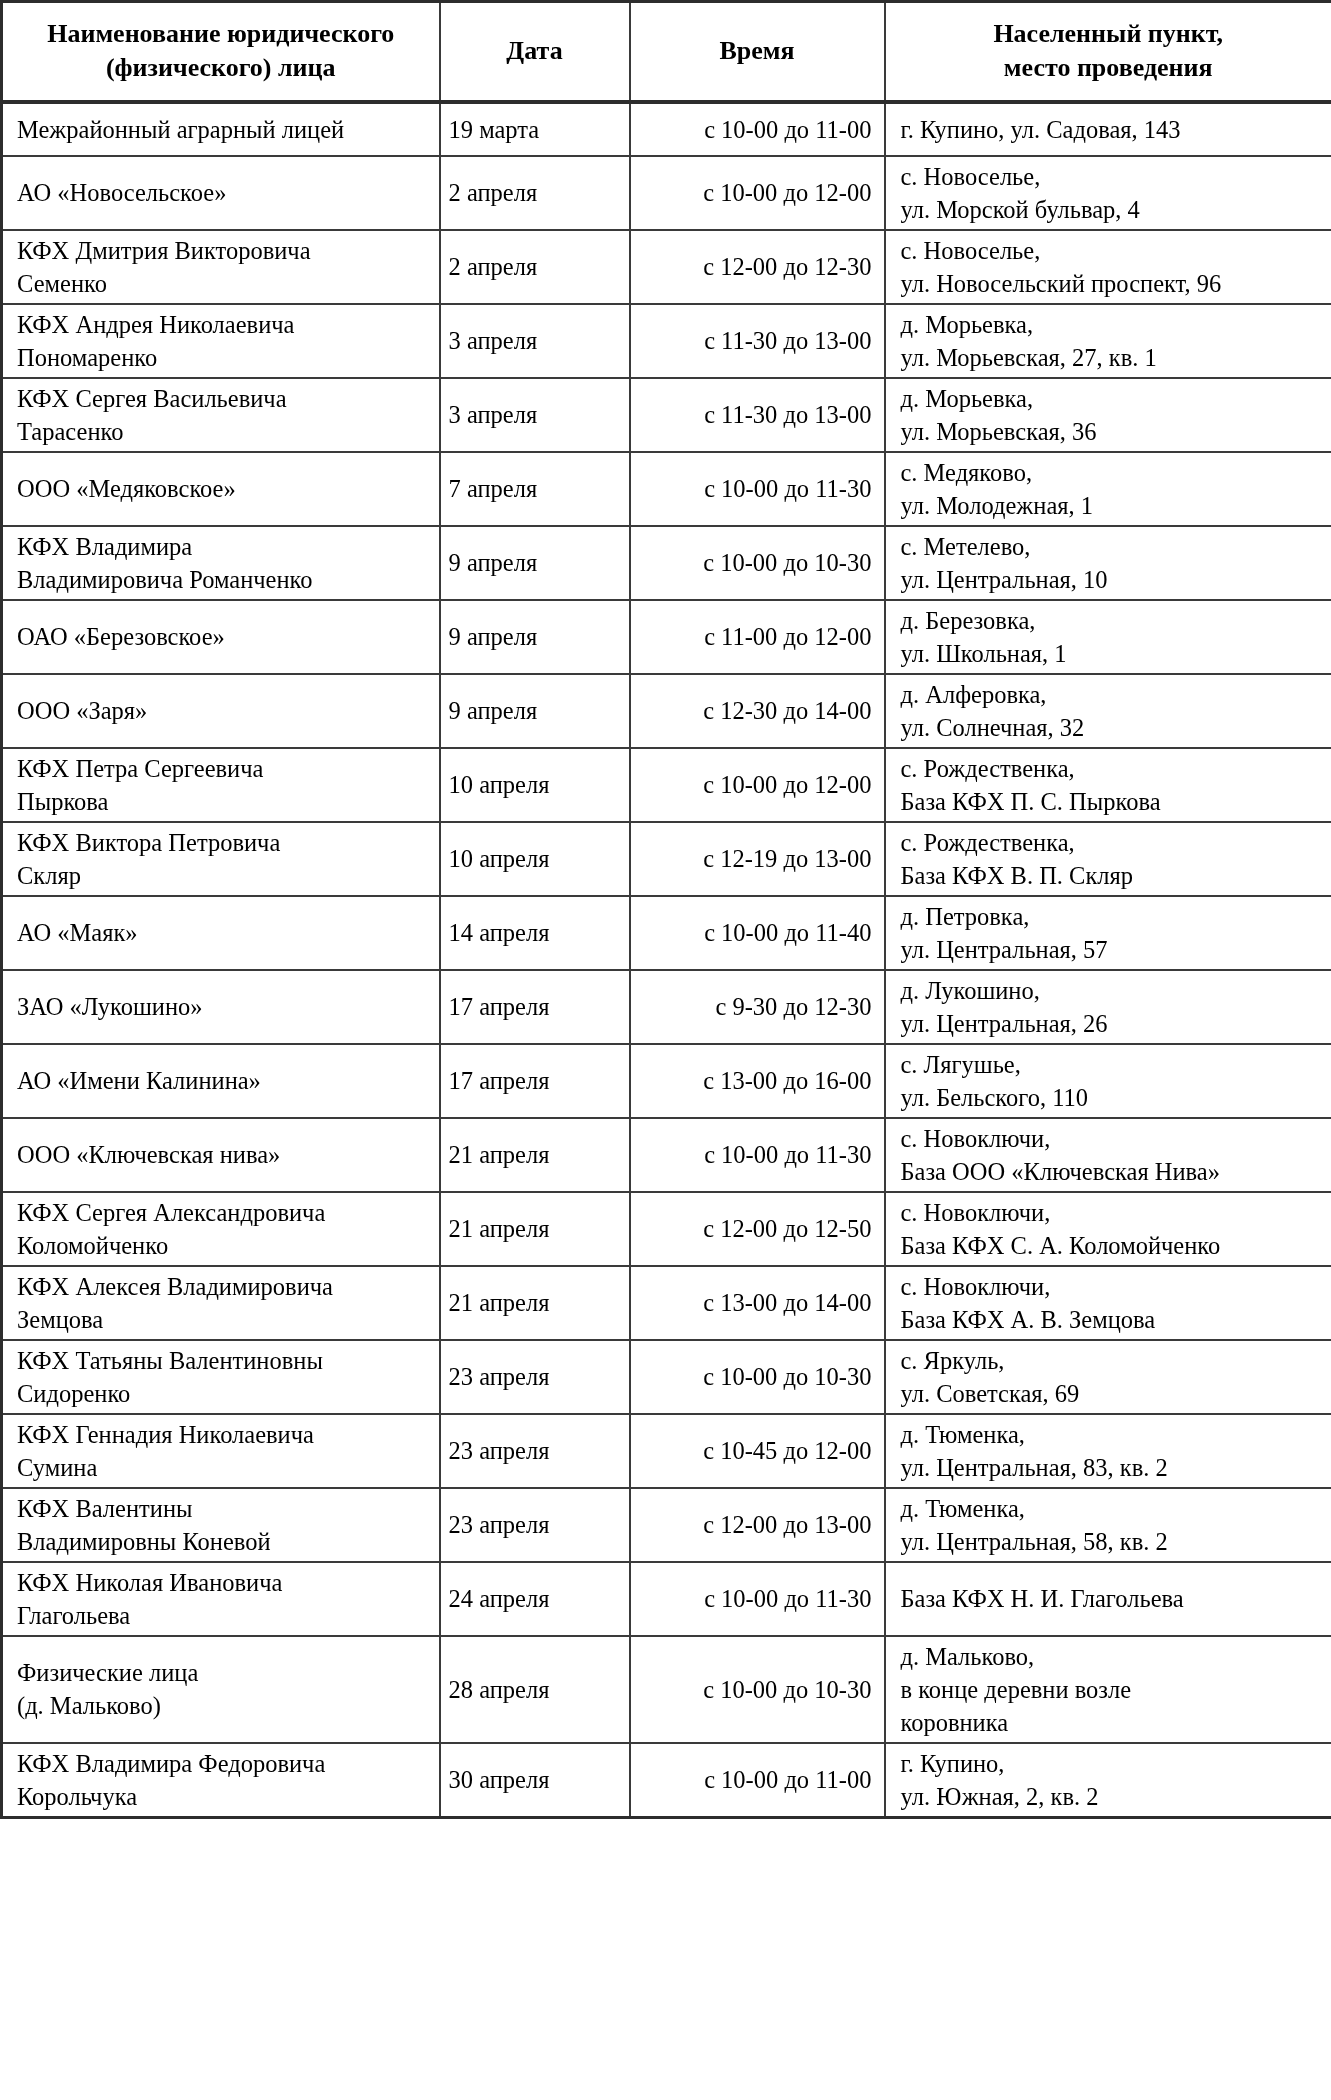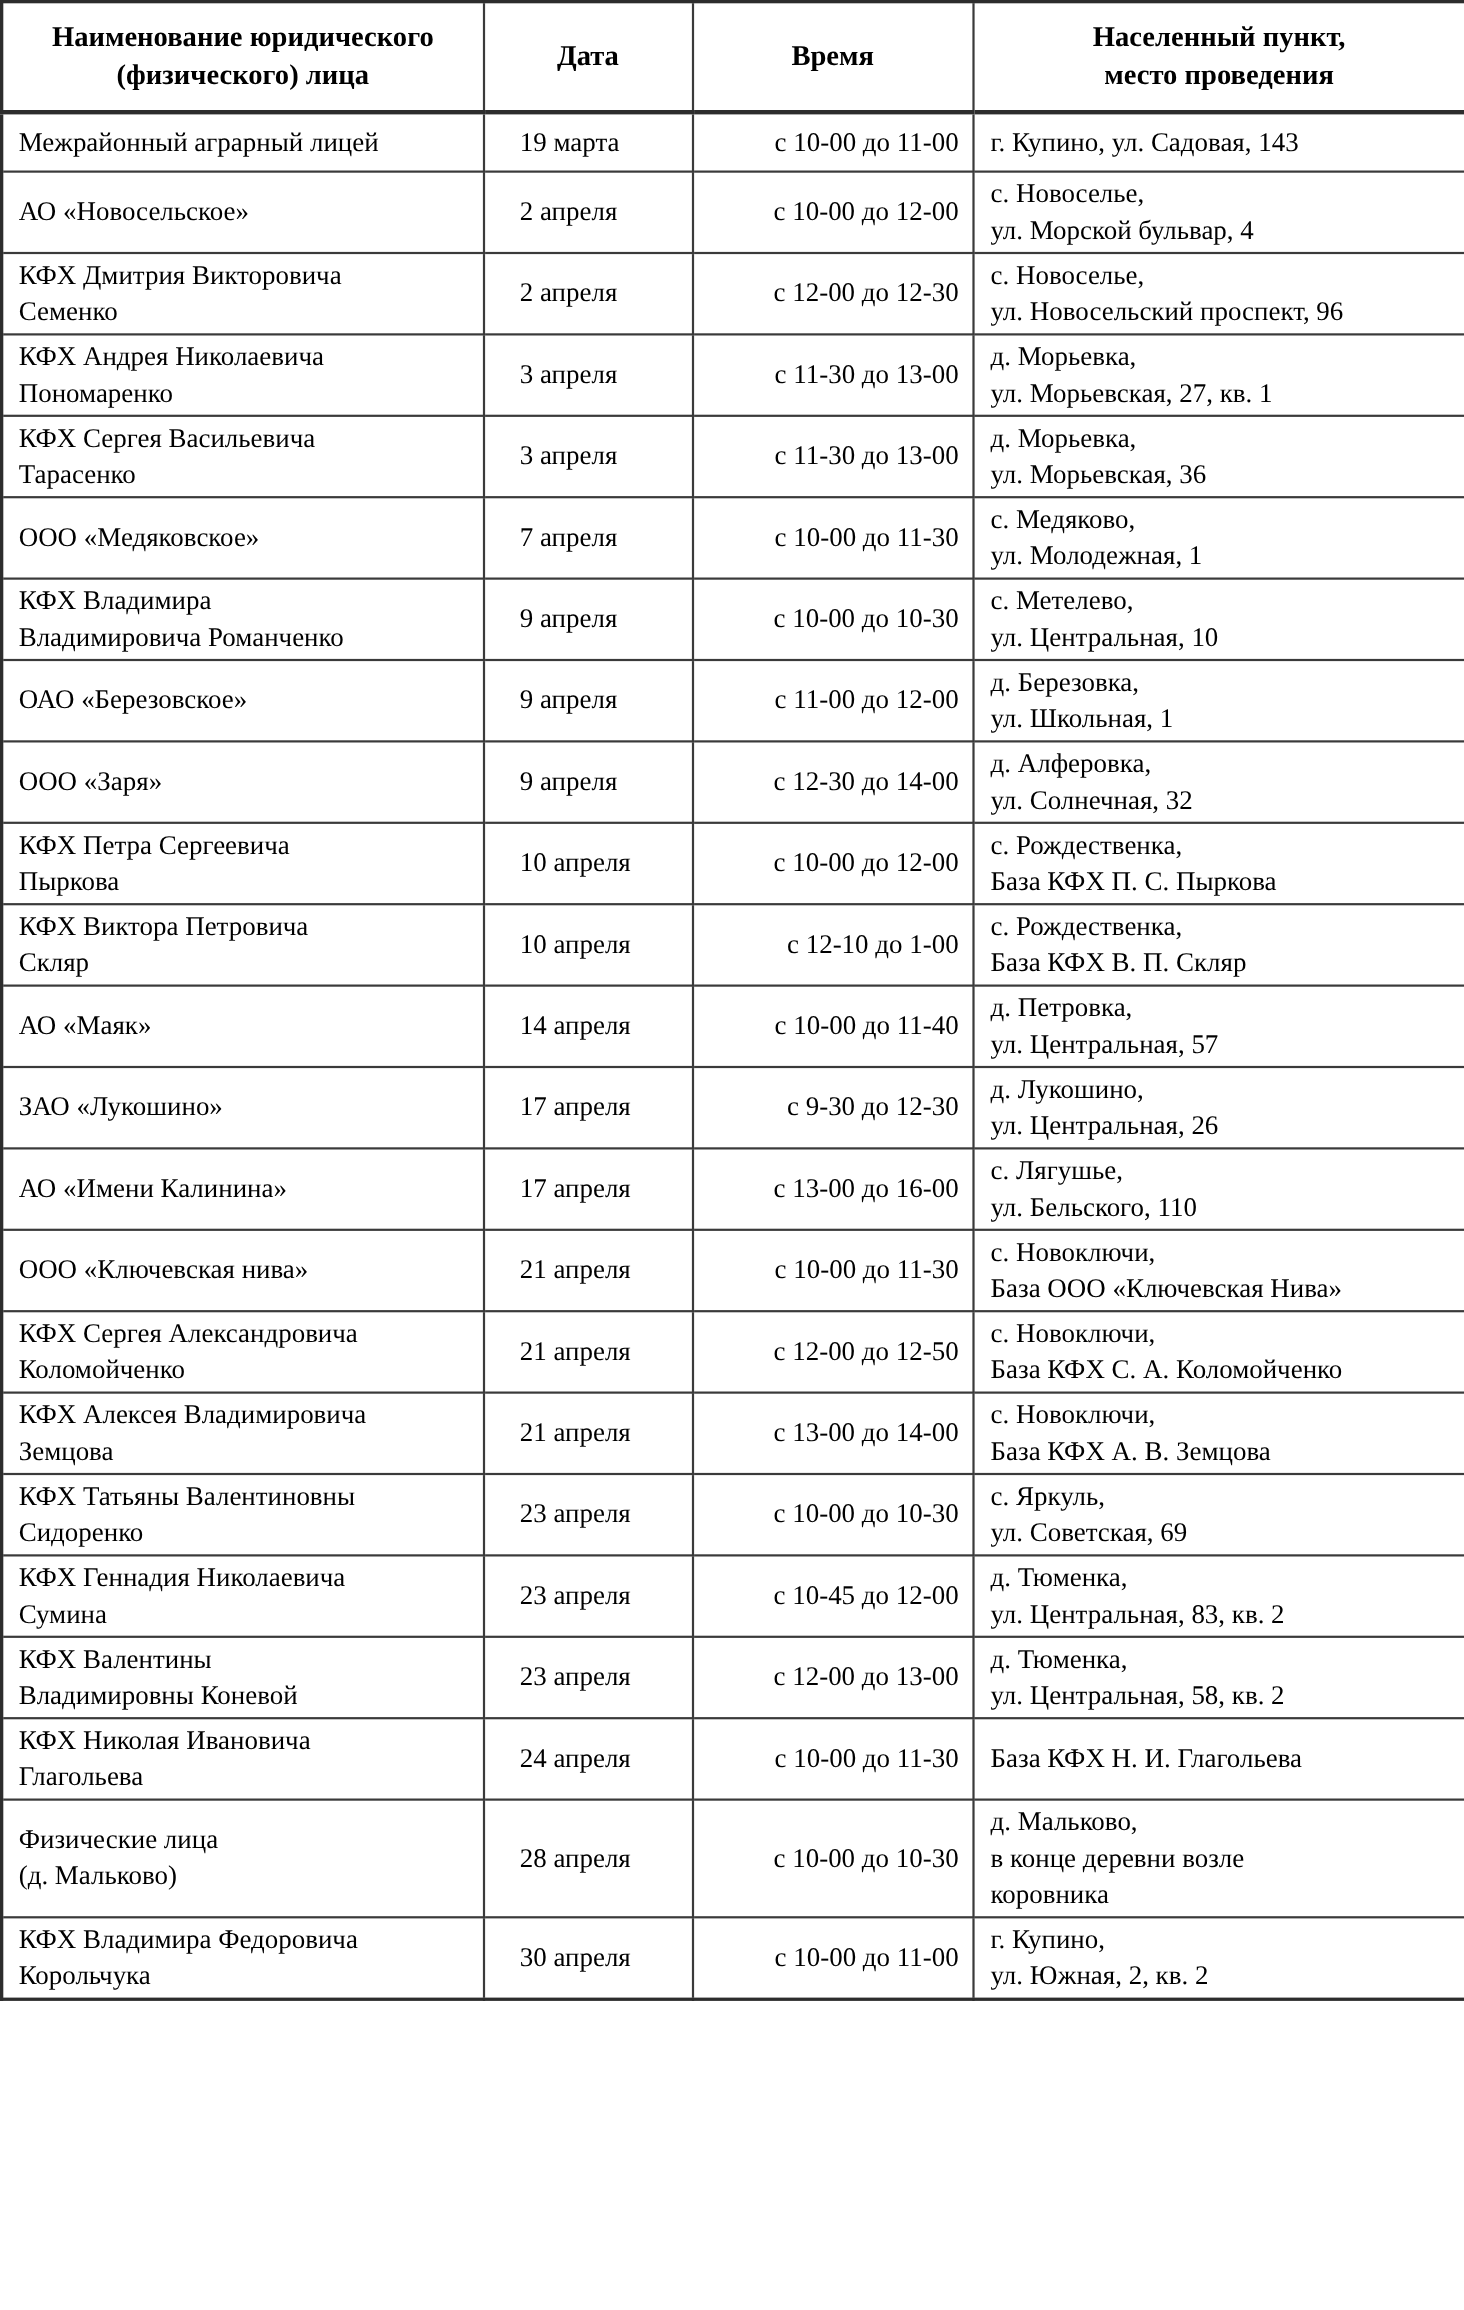--- a/index.html
+++ b/index.html
@@ -38,21 +38,21 @@
     padding: 4px 10px;
     border-bottom: 4px solid #2d2d2d;
   }
   tbody td {
     height: 54px;
     font-size: 24.5px;
     line-height: 33px;
     text-align: left;
     padding: 3px 12px 3px 14px;
   }
-  tbody td.date-cell { padding-left: 32px; }
+  tbody td.date-cell { padding-left: 8px; }
   tbody td.time-cell { padding-left: 15px; text-align: right; }
   tbody td.location-cell { padding-left: 15px; margin-left: 40px; }
 </style>
 </head>
 <body>
 
 <div class="page">
   <table class="schedule">
     <colgroup>
       <col class="c1">
@@ -142,21 +142,21 @@
 Пыркова</td>
     <td class="date-cell">10 апреля</td>
     <td class="time-cell">с 10-00 до 12-00</td>
     <td class="location-cell">с. Рождественка,
 База КФХ П. С. Пыркова</td>
   </tr>
         <tr>
     <td class="name-cell">КФХ Виктора Петровича
 Скляр</td>
     <td class="date-cell">10 апреля</td>
-    <td class="time-cell">с 12-10 до 1-00</td>
+    <td class="time-cell">с 12-19 до 13-00</td>
     <td class="location-cell">с. Рождественка,
 База КФХ В. П. Скляр</td>
   </tr>
         <tr>
     <td class="name-cell">АО «Маяк»</td>
     <td class="date-cell">14 апреля</td>
     <td class="time-cell">с 10-00 до 11-40</td>
     <td class="location-cell">д. Петровка,
 ул. Центральная, 57</td>
   </tr>

